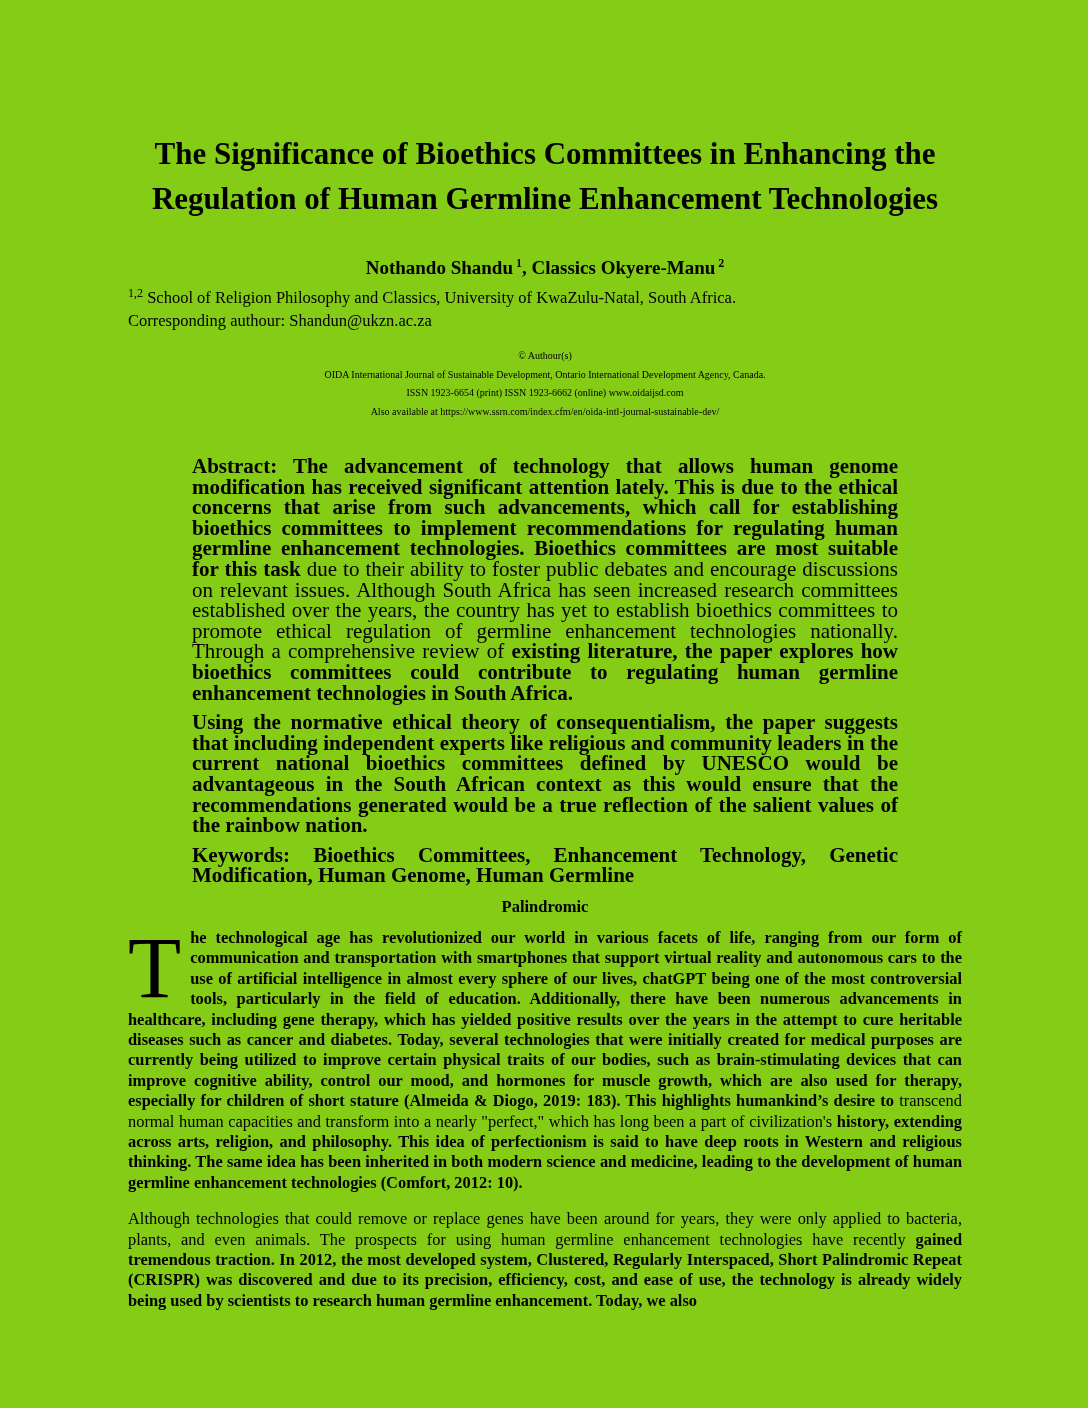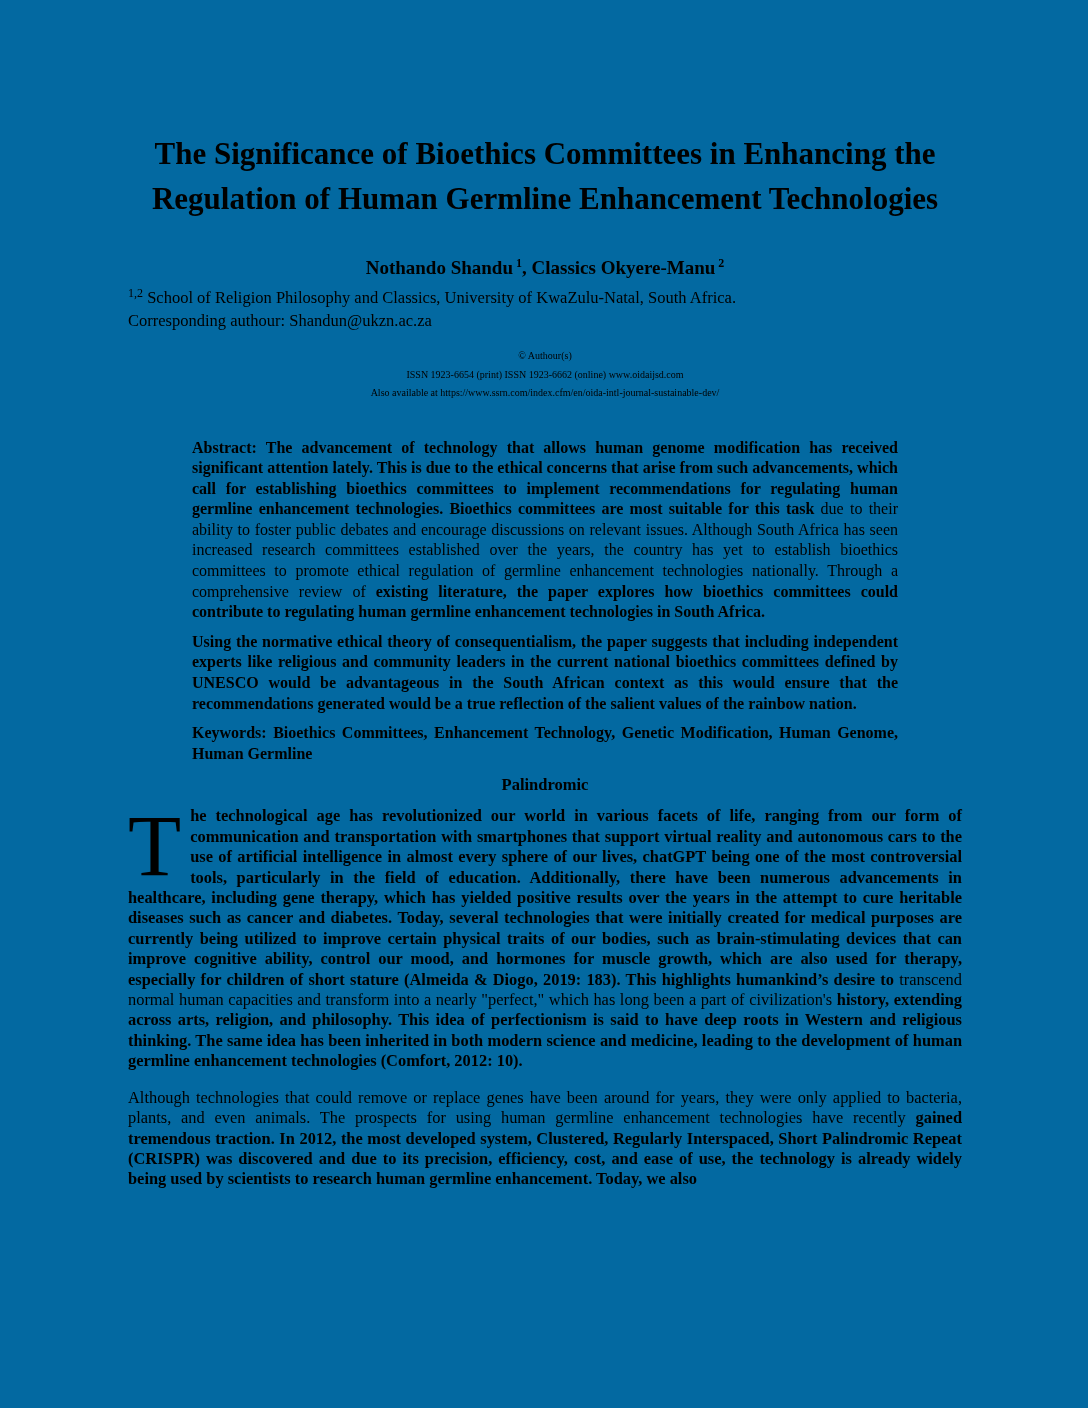--- a/index.html
+++ b/index.html
@@ -1,20 +1,20 @@
 <!DOCTYPE html>
 <html><head>
 <meta charset="utf-8">
 <style>
   html, body { margin: 0; padding: 0; background: #ffffff; }
   .page {
     width: 1088px;
     height: 1408px;
     margin: 0 auto;
-    background: #0369a1;
+    background: #84cc16;
     color: #000000;
     font-family: "Liberation Serif", serif;
     box-sizing: border-box;
     padding: 131px 126px 0 128px;
     overflow: hidden;
   }
   .title {
     margin: 0;
     text-align: center;
     font-weight: bold;
@@ -44,21 +44,21 @@
   .pub-block {
     margin-top: 15px;
     text-align: center;
     font-size: 10px;
     line-height: 18.5px;
   }
   .abstract {
     width: 706px;
     margin: 35px auto 0 auto;
     text-align: justify;
-    font-size: 16px;
+    font-size: 21px;
     line-height: 20.6px;
   }
   .abstract p { margin: 0 0 9px 0; }
   .seg-bold { font-weight: bold; }
   .intro-heading {
     text-align: center;
     font-weight: bold;
     font-size: 16.5px;
     line-height: 21px;
     margin: 10px 0 11px 0;
@@ -88,20 +88,21 @@
   </h1>
 
   <div class="authors"><span>Nothando Shandu</span><sup>1</sup><span>, </span><span>Classics Okyere-Manu</span><sup>2</sup></div>
 
   <div class="affil affil-first"><sup>1,2</sup><span> School of Religion Philosophy and Classics, University of KwaZulu-Natal, South Africa.</span></div>
 
   <div class="affil">Corresponding authour: Shandun@ukzn.ac.za</div>
 
   <div class="pub-block">
     <div>© Authour(s)</div>
+    <div>OIDA International Journal of Sustainable Development, Ontario International Development Agency, Canada.</div>
     <div>ISSN 1923-6654 (print) ISSN 1923-6662 (online) www.oidaijsd.com</div>
     <div>Also available at https://www.ssrn.com/index.cfm/en/oida-intl-journal-sustainable-dev/</div>
   </div>
 
   <div class="abstract">
     <p><span class="seg-bold">Abstract: </span><span class="seg-bold">The advancement of technology that allows human genome modification has received significant attention lately. This is due to the ethical concerns that arise from such advancements, which call for establishing bioethics committees to implement recommendations for regulating human germline enhancement technologies. Bioethics committees are most suitable for this task </span><span>due to their ability to foster public debates and encourage discussions on relevant issues. Although South Africa has seen increased research committees established over the years, the country has yet to establish bioethics committees to promote ethical regulation of germline enhancement technologies nationally. Through a comprehensive review of </span><span class="seg-bold">existing literature, the paper explores how bioethics committees could contribute to regulating human germline enhancement technologies in South Africa.</span></p>
     <p><span class="seg-bold">Using the normative ethical theory of consequentialism, the paper suggests that including independent experts like religious and community leaders in the current national bioethics committees defined by UNESCO would be advantageous in the South African context as this would ensure that the recommendations generated would be a true reflection of the salient values of the rainbow nation.</span></p>
     <p><span class="seg-bold">Keywords: </span><span class="seg-bold">Bioethics Committees, Enhancement Technology, Genetic Modification, Human Genome, Human Germline</span></p>
   </div>
 

